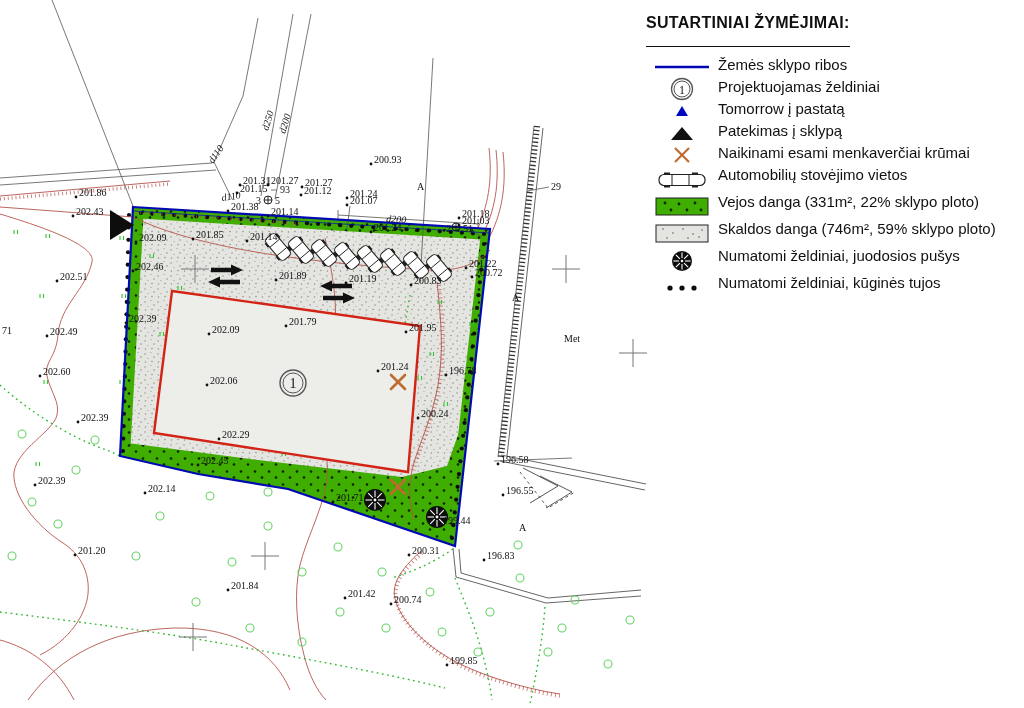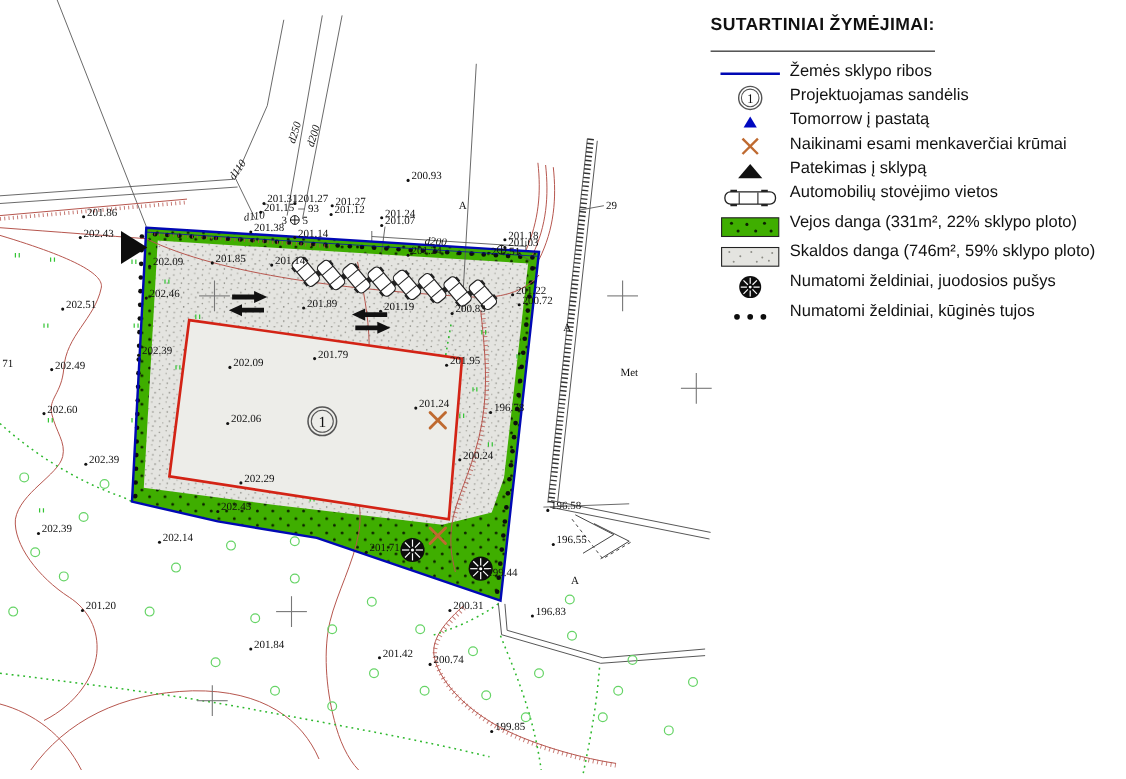--- a/index.html
+++ b/index.html
@@ -488,48 +488,48 @@
           <span class="lg-tx">Žemės sklypo ribos</span>
         </div>
         <div class="lg-row">
           <span class="lg-ic">
             <svg width="26" height="26">
               <circle cx="13" cy="13" r="10.5" fill="none" stroke="#555" stroke-width="1.3"></circle>
               <circle cx="13" cy="13" r="8" fill="none" stroke="#555" stroke-width="1"></circle>
               <text x="13" y="17.5" text-anchor="middle" font-size="12" font-family="Liberation Serif,serif" fill="#111">1</text>
             </svg>
           </span>
-          <span class="lg-tx">Projektuojamas sandėlis</span>
+          <span class="lg-tx">Projektuojamas želdiniai</span>
         </div>
         <div class="lg-row">
           <span class="lg-ic">
             <svg width="16" height="12">
               <polygon points="8,1 14,11 2,11" fill="#0008c0"></polygon>
             </svg>
           </span>
           <span class="lg-tx">Tomorrow į pastatą</span>
+        </div>
+        <div class="lg-row">
+          <span class="lg-ic">
+            <svg width="24" height="15">
+              <polygon points="12,1 23,14 1,14" fill="#111"></polygon>
+            </svg>
+          </span>
+          <span class="lg-tx">Patekimas į sklypą</span>
         </div>
         <div class="lg-row">
           <span class="lg-ic">
             <svg width="18" height="18">
               <g stroke="#bf6a30" stroke-width="2.2">
                 <line x1="2" y1="2" x2="16" y2="16"></line>
                 <line x1="2" y1="16" x2="16" y2="2"></line>
               </g>
             </svg>
           </span>
           <span class="lg-tx">Naikinami esami menkaverčiai krūmai</span>
-        </div>
-        <div class="lg-row">
-          <span class="lg-ic">
-            <svg width="24" height="15">
-              <polygon points="12,1 23,14 1,14" fill="#111"></polygon>
-            </svg>
-          </span>
-          <span class="lg-tx">Patekimas į sklypą</span>
         </div>
         <div class="lg-row tall">
           <span class="lg-ic">
             <svg width="52" height="20">
               <rect x="3" y="4.5" width="46" height="11" rx="5" fill="#fff" stroke="#222" stroke-width="1.2"></rect>
               <line x1="16" y1="5" x2="16" y2="15.5" stroke="#222"></line>
               <line x1="33" y1="5" x2="33" y2="15.5" stroke="#222"></line>
               <rect x="8" y="2.5" width="6" height="2" fill="#222"></rect>
               <rect x="36" y="2.5" width="6" height="2" fill="#222"></rect>
               <rect x="8" y="15.5" width="6" height="2" fill="#222"></rect>

